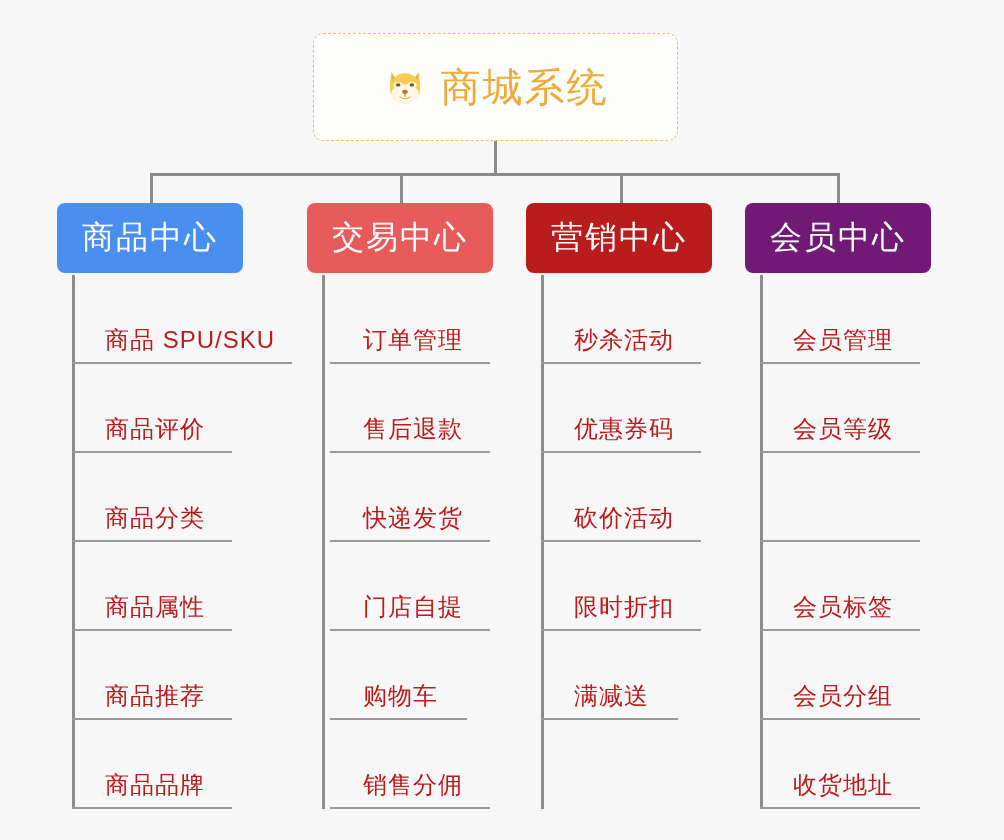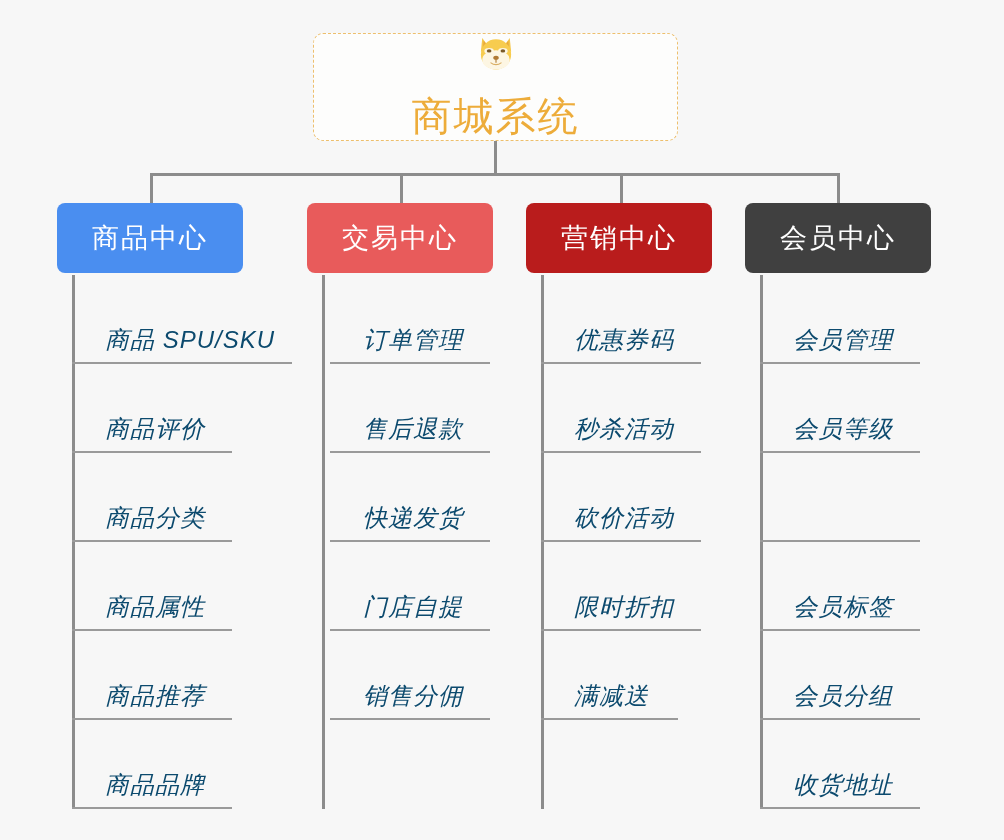--- a/index.html
+++ b/index.html
@@ -27,21 +27,20 @@
     width: 365px;
     height: 108px;
     box-sizing: border-box;
     background: #fdfdfc;
     border: 1px dashed #edbf6d;
     border-radius: 10px;
     display: flex;
     align-items: center;
     justify-content: center;
     gap: 14px;
-    flex-direction: column;
   }
   .root-emoji {
     font-size: 40px;
     line-height: 1;
     display: block;
   }
   .root-emoji svg { display: block; }
   .root-title {
     font-size: 40px;
     color: #edac3a;
@@ -65,21 +64,21 @@
   .cat-header {
     position: absolute;
     top: 0;
     left: 0;
     height: 70px;
     border-radius: 8px;
     display: flex;
     align-items: center;
     justify-content: center;
     color: #ffffff;
-    font-size: 27px;
+    font-size: 32px;
     letter-spacing: 2px;
     box-sizing: border-box;
   }
   .rail {
     position: absolute;
     top: 72px;
     width: 3px;
     background: #8c8c8c;
   }
   .items {
@@ -91,25 +90,24 @@
     position: relative;
     height: 89px;
     box-sizing: border-box;
     display: flex;
     align-items: flex-end;
     padding-left: 33px;
     padding-bottom: 4px;
   }
   .item-label {
     font-size: 24px;
-    color: #0c4a6e;
+    color: #b91c1c;
     letter-spacing: 1px;
     white-space: nowrap;
     padding-bottom: 4px;
-    font-style: italic;
   }
   .item-underline {
     position: absolute;
     left: 0;
     bottom: 0;
     height: 2px;
     background: #9a9a9a;
   }
 </style>
 </head>
@@ -197,57 +195,61 @@
       </div>
       <div class="item">
         <span class="item-label">快递发货</span>
         <span class="item-underline" style="width:160px;"></span>
       </div>
       <div class="item">
         <span class="item-label">门店自提</span>
         <span class="item-underline" style="width:160px;"></span>
       </div>
       <div class="item">
+        <span class="item-label">购物车</span>
+        <span class="item-underline" style="width:137px;"></span>
+      </div>
+      <div class="item">
         <span class="item-label">销售分佣</span>
         <span class="item-underline" style="width:160px;"></span>
       </div>
     </div>
   </div>
 
   <div class="column" style="left:526px; width:230px;">
     <div class="cat-header" style="width: 186px; background-color: #b91c1c;">
       <span>营销中心</span>
     </div>
     <div class="rail" style="left: 15px; height: 534px; background-color: rgb(140, 140, 140);"></div>
     <div class="items" style="left:15px;">
       <div class="item">
+        <span class="item-label">秒杀活动</span>
+        <span class="item-underline" style="width:160px;"></span>
+      </div>
+      <div class="item">
         <span class="item-label">优惠券码</span>
-        <span class="item-underline" style="width:160px;"></span>
-      </div>
-      <div class="item">
-        <span class="item-label">秒杀活动</span>
         <span class="item-underline" style="width:160px;"></span>
       </div>
       <div class="item">
         <span class="item-label">砍价活动</span>
         <span class="item-underline" style="width:160px;"></span>
       </div>
       <div class="item">
         <span class="item-label">限时折扣</span>
         <span class="item-underline" style="width:160px;"></span>
       </div>
       <div class="item">
         <span class="item-label">满减送</span>
         <span class="item-underline" style="width:137px;"></span>
       </div>
     </div>
   </div>
 
   <div class="column" style="left:745px; width:230px;">
-    <div class="cat-header" style="width: 186px; background-color: #404040;">
+    <div class="cat-header" style="width: 186px; background-color: #701a75;">
       <span>会员中心</span>
     </div>
     <div class="rail" style="left: 15px; height: 534px; background-color: rgb(140, 140, 140);"></div>
     <div class="items" style="left:15px;text-align:right;">
       <div class="item">
         <span class="item-label">会员管理</span>
         <span class="item-underline" style="width:160px;"></span>
       </div>
       <div class="item">
         <span class="item-label">会员等级</span>

